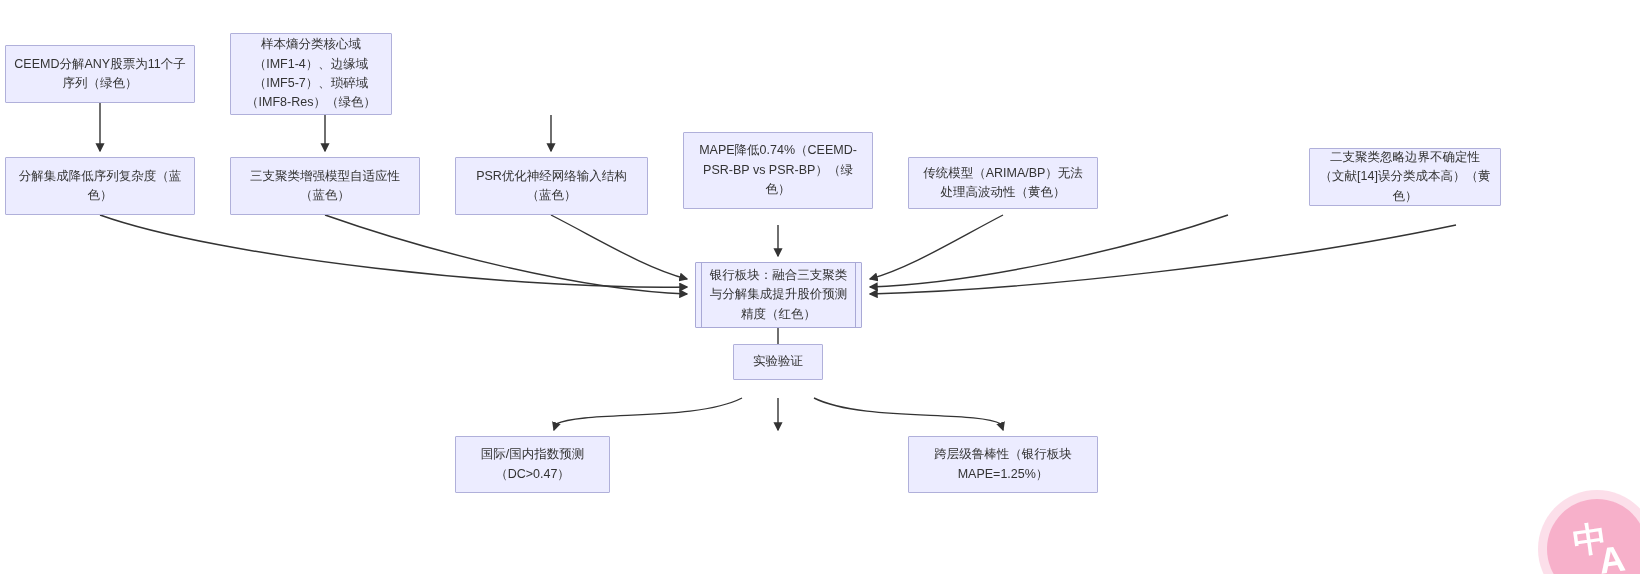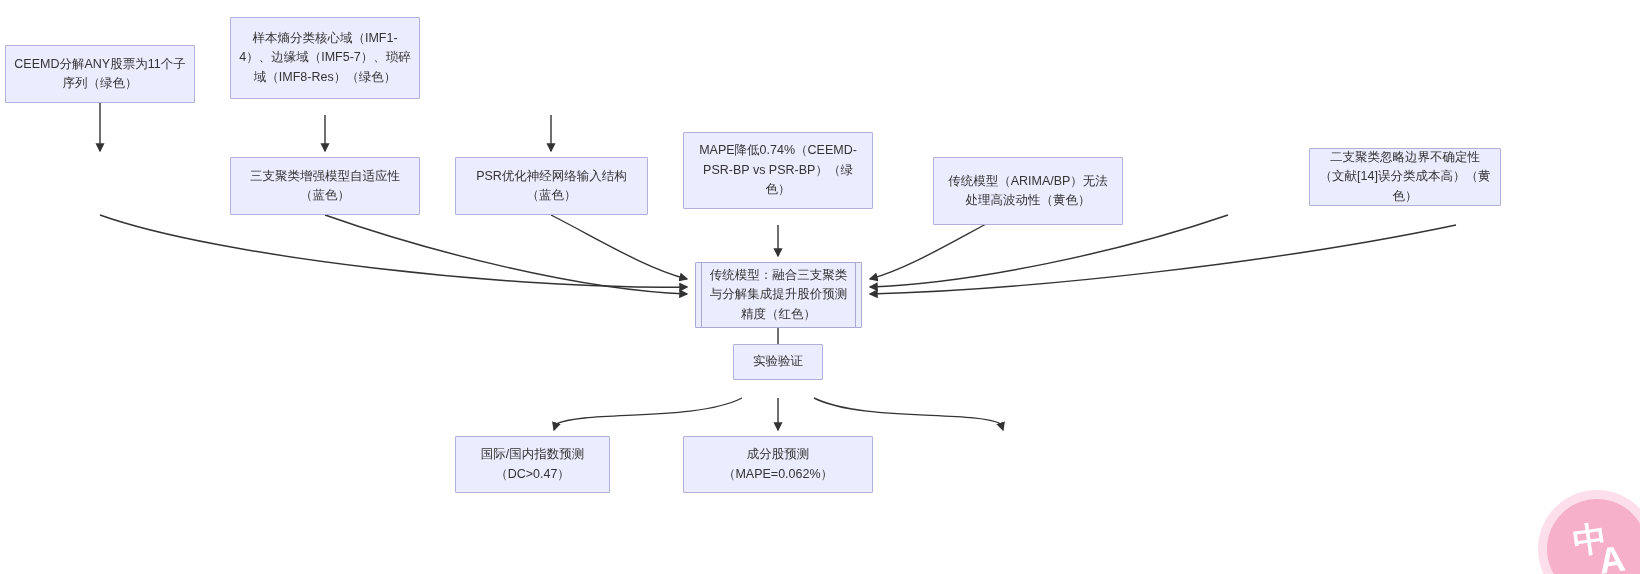--- a/index.html
+++ b/index.html
@@ -72,55 +72,58 @@
 
       <path d="M742,398 C695,422 585,410 556,424 L554,430" marker-end="url(#arrow)"></path>
       <path d="M778,398 L778,430" marker-end="url(#arrow)"></path>
       <path d="M814,398 C862,422 975,410 1001,424 L1003,430" marker-end="url(#arrow)"></path>
     </g>
   </svg>
 
   <div class="node" style="left:5px;top:45px;width:190px;height:58px">
     <span>CEEMD分解ANY股票为11个子序列（绿色）</span>
   </div>
-  <div class="node" style="left:230px;top:17px;width:190px;height:82px">
+  <div class="node" style="left:230px;top:33px;width:162px;height:82px">
     <span>样本熵分类核心域（IMF1-4）、边缘域（IMF5-7）、琐碎域（IMF8-Res）（绿色）</span>
   </div>
 
+  <div class="node" style="left:5px;top:157px;width:190px;height:58px">
+    <span>分解集成降低序列复杂度（蓝色）</span>
+  </div>
   <div class="node" style="left:455px;top:157px;width:193px;height:58px">
     <span>PSR优化神经网络输入结构（蓝色）</span>
   </div>
   <div class="node" style="left:230px;top:157px;width:190px;height:58px">
     <span>三支聚类增强模型自适应性（蓝色）</span>
   </div>
   <div class="node" style="left:683px;top:132px;width:190px;height:77px">
     <span>MAPE降低0.74%（CEEMD-PSR-BP vs PSR-BP）（绿色）</span>
   </div>
-  <div class="node" style="left:933px;top:157px;width:190px;height:68px">
+  <div class="node" style="left:908px;top:157px;width:190px;height:52px">
     <span>传统模型（ARIMA/BP）无法处理高波动性（黄色）</span>
   </div>
   <div class="node" style="left:1309px;top:148px;width:192px;height:58px">
     <span>二支聚类忽略边界不确定性（文献[14]误分类成本高）（黄色）</span>
   </div>
 
   <div class="node node-core" style="left:695px;top:262px;width:167px;height:66px">
     <i class="vline left"></i>
     <i class="vline right"></i>
-    <span>传统模型：融合三支聚类与分解集成提升股价预测精度（红色）</span>
+    <span>银行板块：融合三支聚类与分解集成提升股价预测精度（红色）</span>
   </div>
 
   <div class="node" style="left:733px;top:344px;width:90px;height:36px">
     <span>实验验证</span>
   </div>
 
   <div class="node" style="left:455px;top:436px;width:155px;height:57px">
     <span>国际/国内指数预测（DC&gt;0.47）</span>
   </div>
-  <div class="node" style="left:683px;top:436px;width:190px;height:57px">
-    <span>成分股预测（MAPE=0.062%）</span>
+  <div class="node" style="left:908px;top:436px;width:190px;height:57px">
+    <span>跨层级鲁棒性（银行板块 MAPE=1.25%）</span>
   </div>
 
   <div id="badge">
     <span class="glyph-top">中</span>
     <span class="glyph-bottom">A</span>
   </div>
 
 </div>
 
 </body></html>

